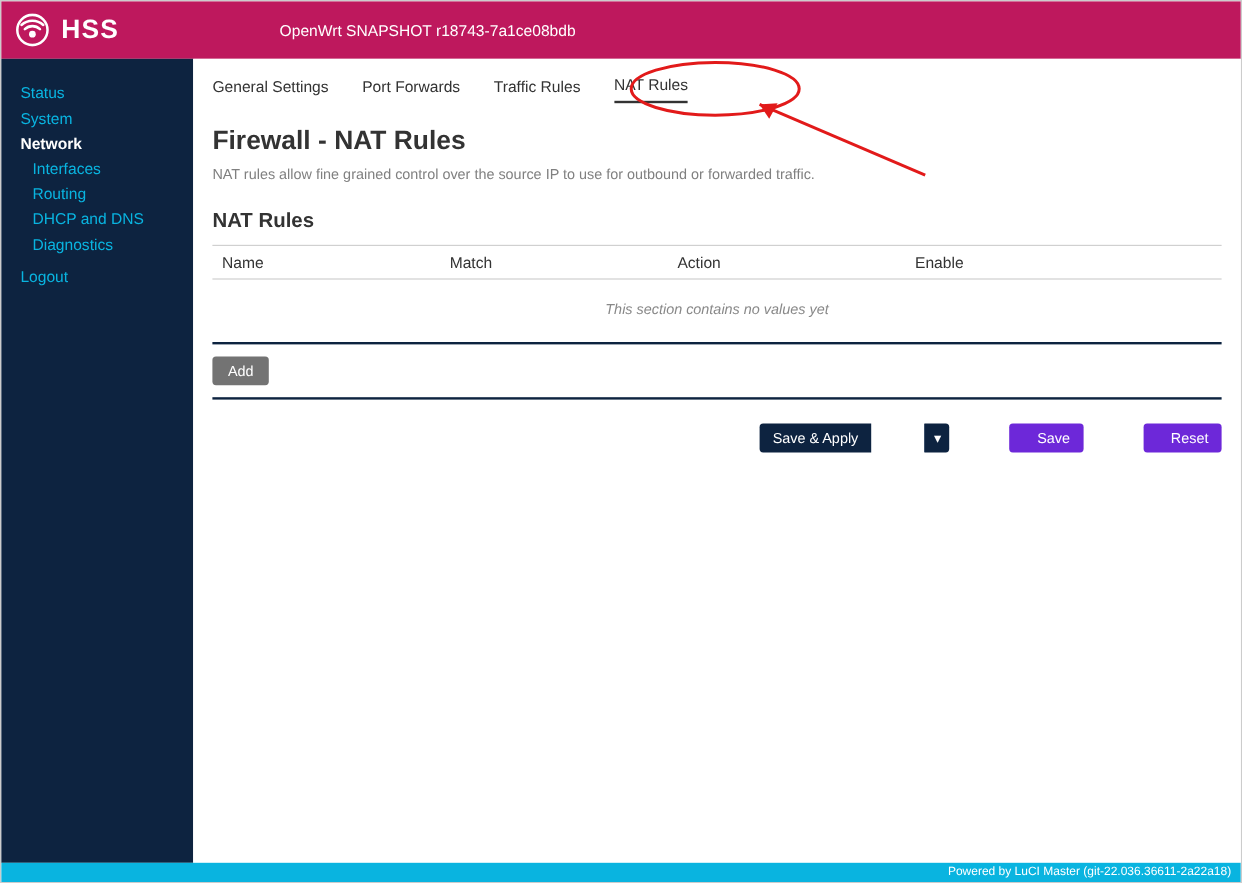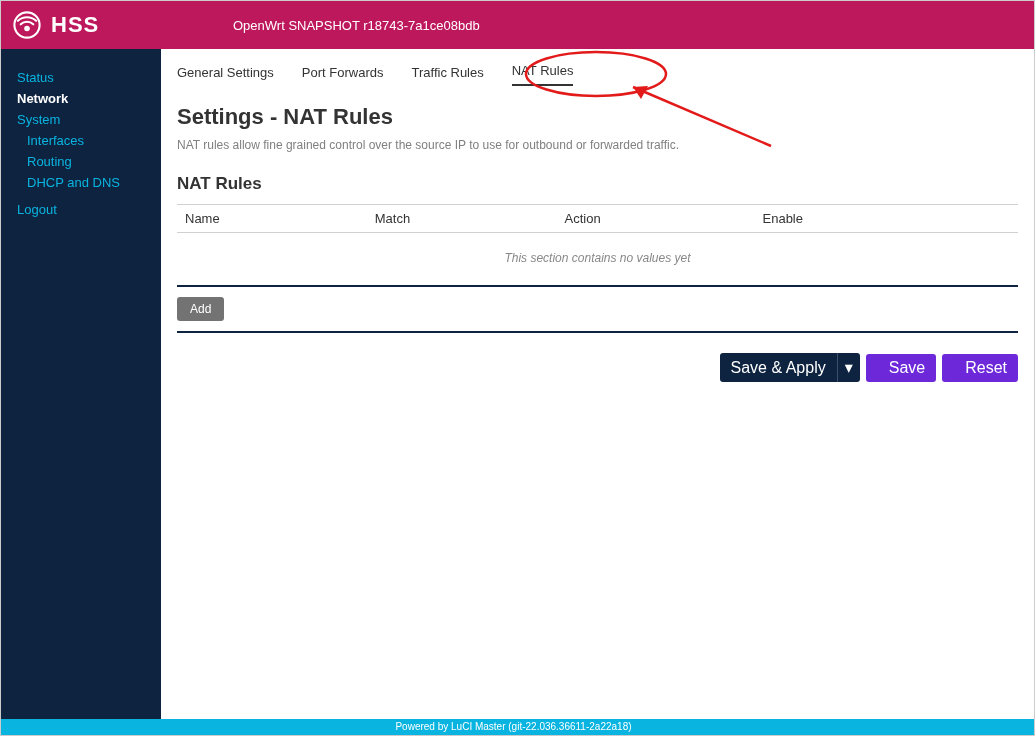--- a/index.html
+++ b/index.html
@@ -146,38 +146,39 @@
   .actions-row {
     display: flex;
     justify-content: flex-end;
     gap: 6px;
     align-items: center;
   }
   .btn {
     border: none;
     border-radius: 3px;
     padding: 5px 11px;
-    font-size: 16px;
-    cursor: pointer;
+    font-size: 12px;
+    cursor: pointer;
+    margin-left: 44px;
   }
   .btn-dark { background: #0d2340; color: #fff; }
   .btn-dark-split {
     background: #0d2340; color: #fff;
     border-left: 1px solid #3a4f6b;
     padding: 5px 7px;
   }
   .btn-light { background: #6d28d9; color: #fff; padding-left: 23px; }
   .footer {
     position: absolute;
     bottom: 0; left: 0; right: 0;
     height: 16px;
     background: #09b4e0;
     color: #fff;
     font-size: 10px;
-    text-align: center;
+    text-align: right;
     padding-right: 8px;
     line-height: 16px;
   }
   
   .annot {
     position: absolute;
     pointer-events: none;
     top: 0; left: 0;
   }
 </style>
@@ -194,37 +195,38 @@
     </svg>
     <span class="logo-text">HSS</span>
   </div>
   <span class="host-text">OpenWrt SNAPSHOT r18743-7a1ce08bdb</span>
 </div>
 
 <div class="layout">
 
   <nav class="sidebar">
     <a class="top-item">Status</a>
+    <a class="top-item">System</a>
     <a class="top-item active">Network</a>
-    <a class="top-item">System</a>
     <a class="sub-item">Interfaces</a>
     <a class="sub-item">Routing</a>
     <a class="sub-item">DHCP and DNS</a>
+    <a class="sub-item">Diagnostics</a>
     <a class="logout">Logout</a>
   </nav>
 
   <main class="content">
     <div class="tabs">
       <div class="tab">General Settings</div>
       <div class="tab">Port Forwards</div>
       <div class="tab">Traffic Rules</div>
       <div class="tab active">NAT Rules</div>
     </div>
 
-    <h1 class="page-title">Settings - NAT Rules</h1>
+    <h1 class="page-title">Firewall - NAT Rules</h1>
     <p class="page-desc">NAT rules allow fine grained control over the source IP to use for outbound or forwarded traffic.</p>
 
     <h2 class="section-title">NAT Rules</h2>
 
     <div class="table">
       <div class="table-header">
         <div class="col-name">Name</div>
         <div class="col-match">Match</div>
         <div class="col-action">Action</div>
         <div class="col-enable">Enable</div>

